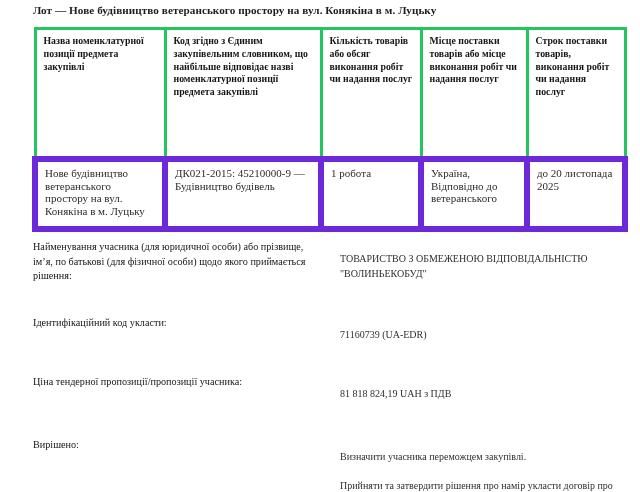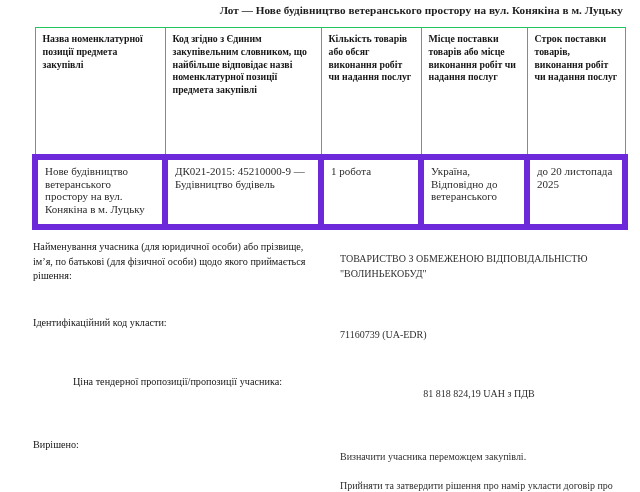--- a/index.html
+++ b/index.html
@@ -23,21 +23,21 @@
     width: 640px;
     height: 492px;
   }
 
   
   .doc-title {
     position: absolute;
     left: 33px;
     top: 3px;
     width: 590px;
-    text-align: right;
+    text-align: left;
     font-weight: bold;
     font-size: 11.2px;
     line-height: 14px;
     color: #1d1d1d;
     letter-spacing: 0.05px;
   }
 
   
   .lot-table {
     position: absolute;
@@ -49,21 +49,21 @@
   }
   .lot-table td {
     border: 6px solid #6d28d9;
     vertical-align: top;
     padding: 5px 6px 5px 7px;
     font-size: 11px;
     line-height: 12.6px;
     color: #2c2c2c;
   }
   .lot-table th {
-    border: 1px solid #22c55e;
+    border: 3px solid #22c55e;
     vertical-align: top;
     text-align: left;
     padding: 5px 6px 5px 7px;
     font-size: 9.8px;
     line-height: 12.8px;
     font-weight: bold;
     color: #161616;
   }
   .col-1 { width: 130px; }
   .col-2 { width: 156px; }
@@ -104,21 +104,21 @@
   }
   .detail-value p {
     margin: 12px;
   }
   .detail-value p + p {
     margin-top: 14.5px;
   }
 
   .row-gap-a { margin-top: 0px; }
   .row-gap-b { margin-top: 23px; }
-  .row-gap-c { margin-top: 20px; text-align: center; }
+  .row-gap-c { margin-top: 20px; }
   .row-gap-d { margin-top: 25px; }
 </style>
 </head>
 <body>
 
 <div id="page">
 
   <div class="doc-title">Лот — Нове будівництво ветеранського простору на вул. Конякіна в м. Луцьку</div>
 
   <table class="lot-table">

